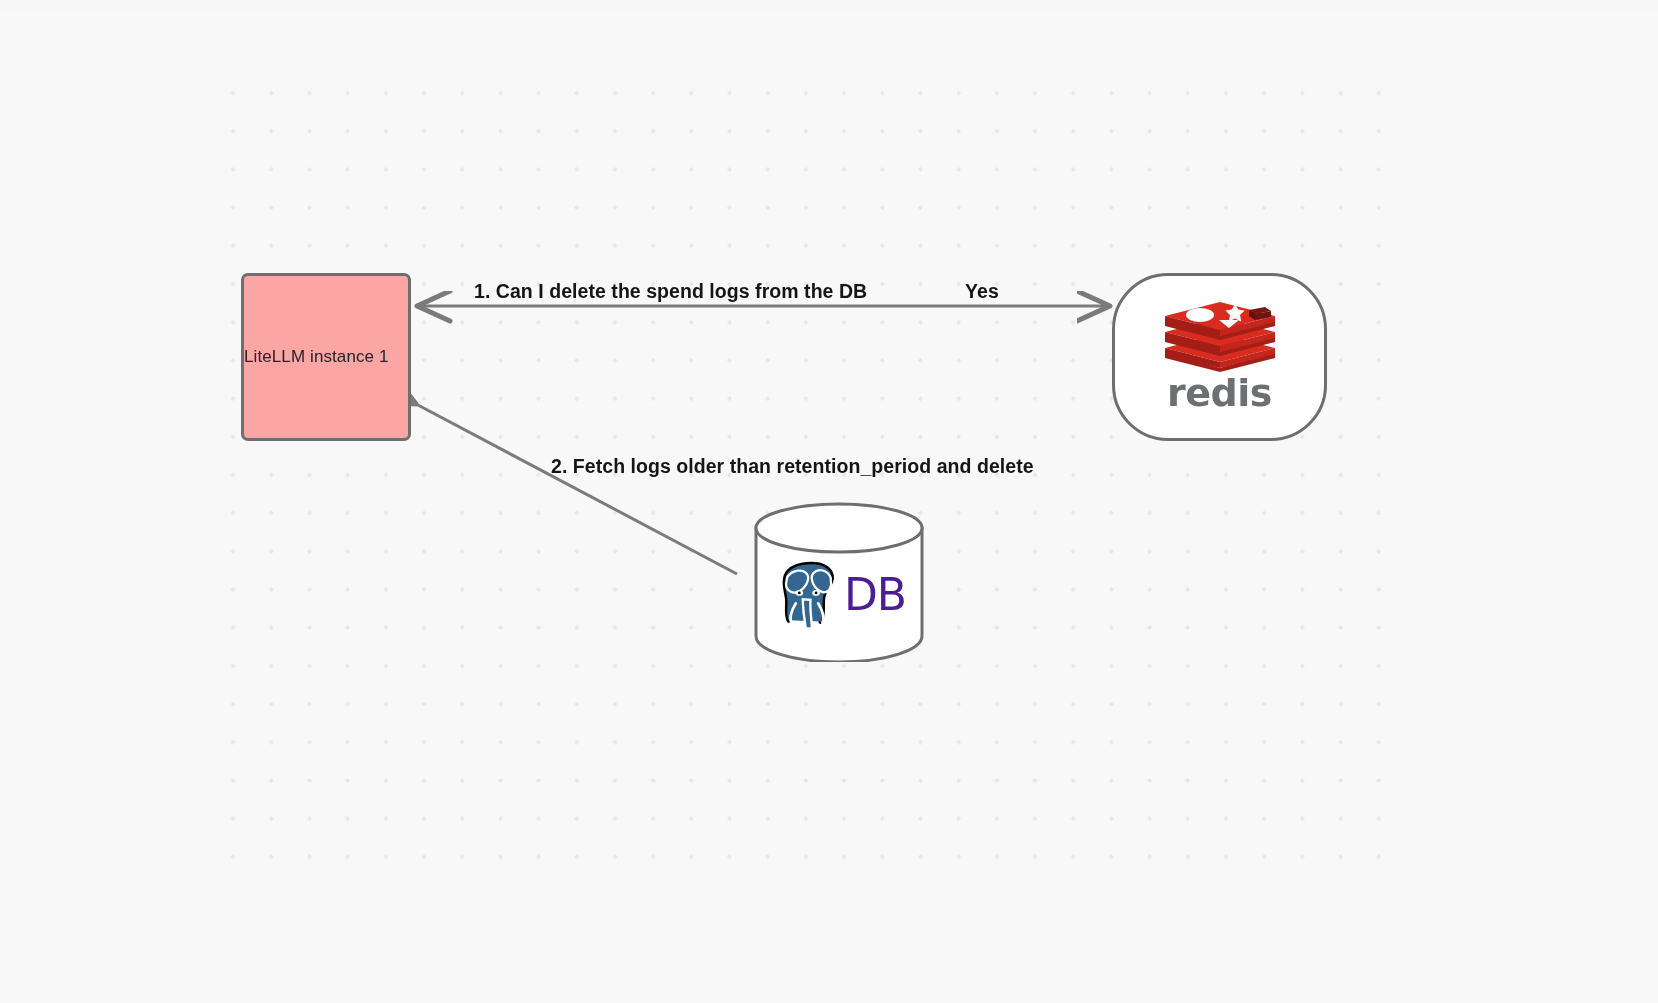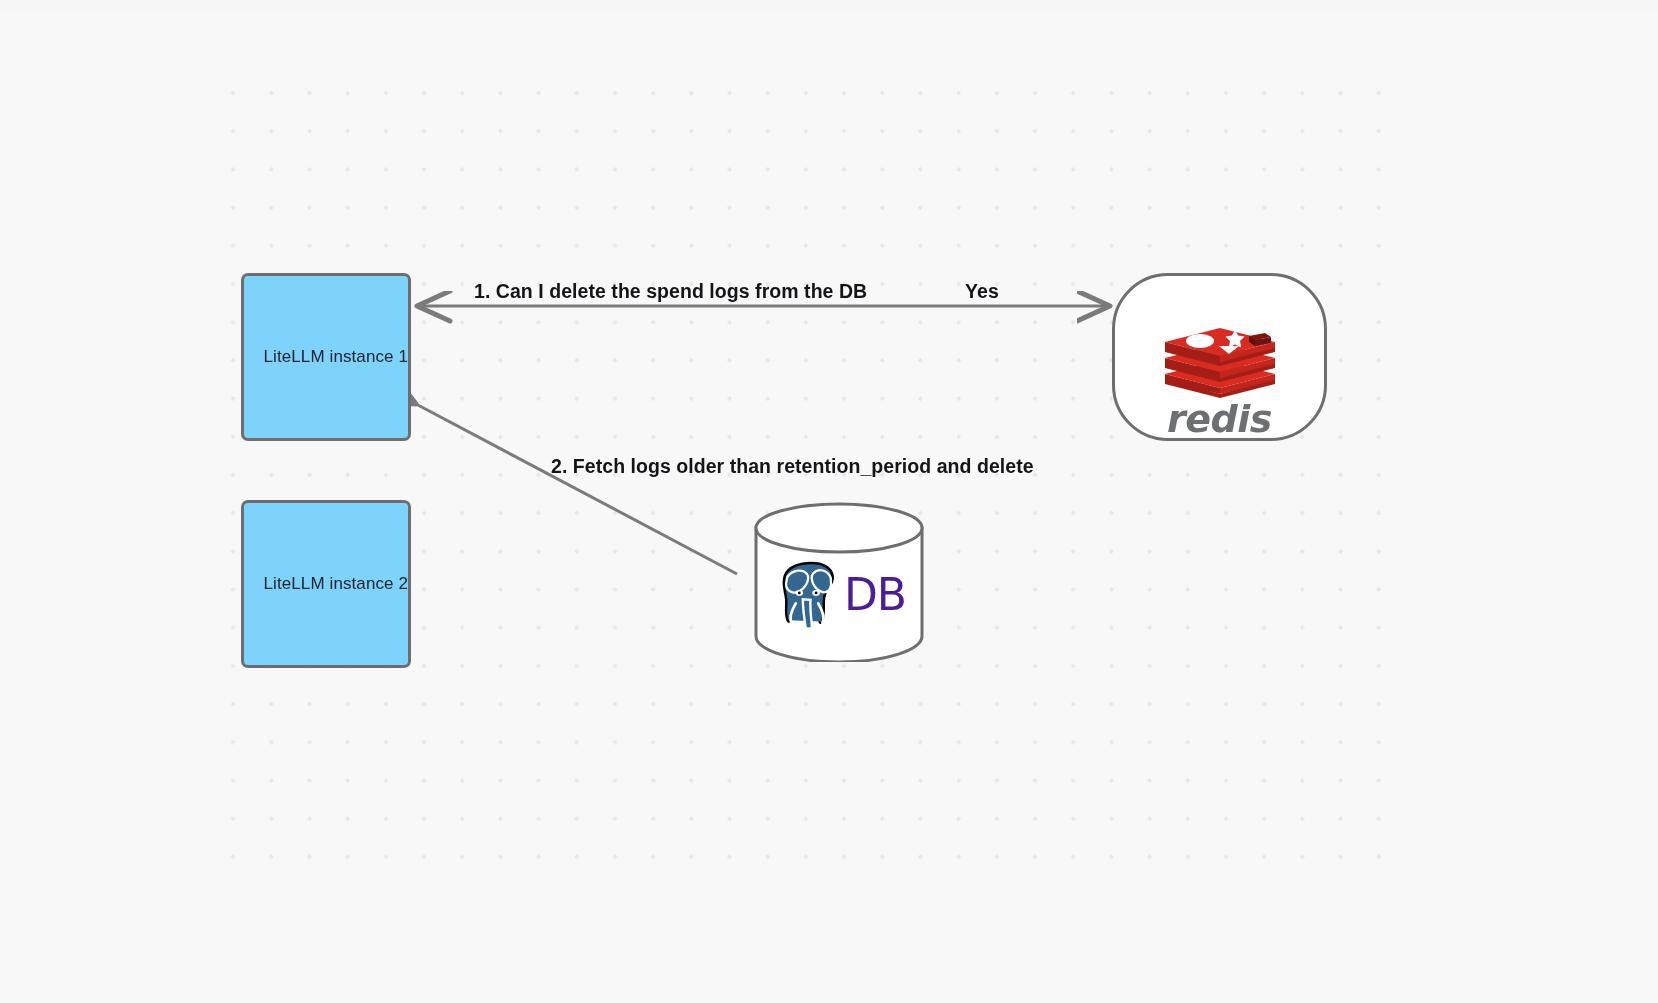--- a/index.html
+++ b/index.html
@@ -32,27 +32,27 @@
     height: 830px;
     background-image: radial-gradient(#e6e7e8 2.1px, transparent 2.2px);
     background-size: 38.2px 38.2px;
     background-position: 10px 12px;
     pointer-events: none;
   }
 
   
   .node-box {
     position: absolute;
-    background: #7dd3fc;
+    background: #fca5a5;
     border: 3px solid #6e6e6e;
     border-radius: 7px;
     box-sizing: border-box;
     display: flex;
     align-items: center;
-    justify-content: flex-end;
+    justify-content: flex-start;
   }
   .node-label {
     font-size: 17px;
     color: #22252a;
     font-family: "Liberation Sans", sans-serif;
     letter-spacing: .1px;
     white-space: nowrap;
   }
 
   #litellm-1 { left: 241px; top: 261px; width: 170px; height: 168px; }
@@ -66,22 +66,21 @@
     top: 261px;
     width: 215px;
     height: 168px;
     background: #ffffff;
     border: 3px solid #6e6e6e;
     border-radius: 56px;
     box-sizing: border-box;
     display: flex;
     flex-direction: column;
     align-items: center;
-    justify-content: flex-end;
-    font-style: italic;
+    justify-content: center;
   }
   #redis-logo-wrap {
     display: flex;
     flex-direction: column;
     align-items: center;
     justify-content: center;
     margin-top: -4px;
   }
   .redis-wordmark {
     font-family: "DejaVu Sans", sans-serif;
@@ -169,23 +168,20 @@
   <div class="edge-label" id="edge-label-1">1.  Can I delete the spend logs from the DB</div>
 
   <div class="edge-label" id="edge-label-1b">Yes</div>
 
   <div class="edge-label" id="edge-label-2">2.  Fetch logs older than retention_period and delete</div>
 
   <div class="node-box" id="litellm-1">
     <span class="node-label">LiteLLM instance 1</span>
   </div>
 
-  <div class="node-box" id="litellm-2">
-    <span class="node-label">LiteLLM instance 2</span>
-  </div>
 
 
   <div id="redis-node">
     <div id="redis-logo-wrap">
       <svg width="118" height="74" viewBox="0 0 118 74" xmlns="http://www.w3.org/2000/svg">
 
         <g>
           <path d="M4 54 L59 70 L114 54 L114 60 L59 74 L4 60 Z" fill="#a41e17"></path>
           <path d="M4 50 L59 36 L114 50 L59 64 Z" fill="#d92b20"></path>
           <path d="M4 50 L59 64 L59 70 L4 56 Z" fill="#a41e17"></path>

